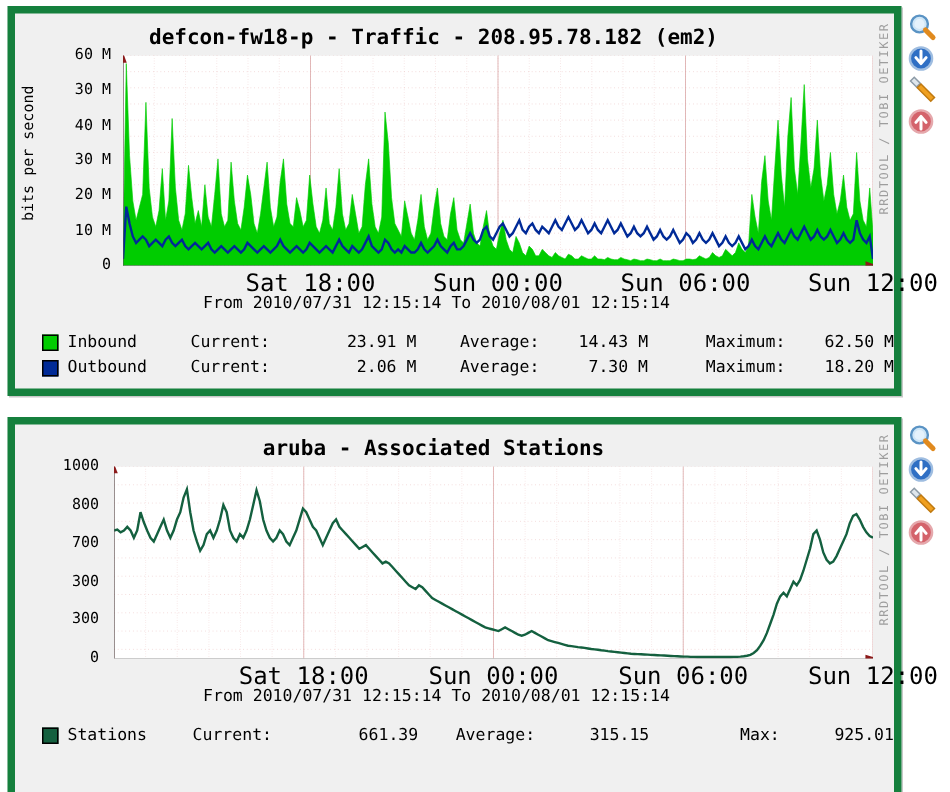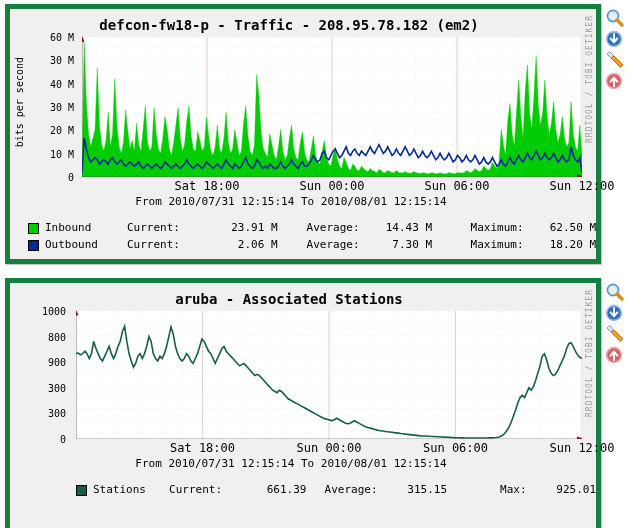--- a/index.html
+++ b/index.html
@@ -78,40 +78,40 @@
     text-align:right;
   }
 
   .plotbox{position:absolute;top:0;bottom:0;}
   .panel.top .plotbox{left:44px;right:12px;}
   .panel.bottom .plotbox{left:46px;right:12px;}
 
   .xlabels{position:absolute;left:0;right:0;height:14px;}
   .xlabel{
     position:absolute;
-    font-size:12px;color:#000;
+    font-size:16px;color:#000;
     transform:translateX(-50%);
     white-space:nowrap;
   }
 
   .range-line{
     position:absolute;
     width:100%;
     text-align:center;
     font-size:11px;
     color:#000;
     white-space:nowrap;
   }
   .panel.top .range-line{top:186px;left:-12px;}
   .panel.bottom .range-line{top:174px;left:-12px;}
 
   
   .legend{position:absolute;left:0;right:0;}
   .panel.top .legend{top:208px;}
-  .panel.bottom .legend{top:196px;margin-left:48px;}
+  .panel.bottom .legend{top:196px;}
 
   .legend-row{
     display:flex;
     align-items:flex-end;
     font-size:11px;
     color:#000;
     height:17px;
     padding-left:18px;
     white-space:pre;
   }
@@ -234,21 +234,21 @@
 
   <div class="panel bottom">
     <div class="panel-inner">
       <div class="chart-title">aruba - Associated Stations</div>
       <div class="watermark">RRDTOOL / TOBI OETIKER</div>
 
       <div class="plot-wrap">
         <div class="ylabels">
             <div class="ylabel" style="top: 0%;">1000</div>
             <div class="ylabel" style="top: 20%; text-align: center;">800</div>
-            <div class="ylabel" style="top: 40%;">900</div>
+            <div class="ylabel" style="top: 40%;">700</div>
             <div class="ylabel" style="top: 60%;">300</div>
             <div class="ylabel" style="top: 80%;">300</div>
             <div class="ylabel" style="top: 100%;">0</div>
           </div>
         <div class="plotbox">
           <svg id="svg-stations" width="100%" height="100%" preserveAspectRatio="none" viewBox="0 0 1000 400">
               <rect x="0" y="0" width="1000" height="400" fill="#ffffff"></rect>
               <line x1="0" y1="0" x2="0" y2="400" stroke="#e8b9b9" stroke-width="1" stroke-dasharray="1,4"></line>
               <line x1="41.666666666666664" y1="0" x2="41.666666666666664" y2="400" stroke="#e8b9b9" stroke-width="1" stroke-dasharray="1,4"></line>
               <line x1="83.33333333333333" y1="0" x2="83.33333333333333" y2="400" stroke="#e8b9b9" stroke-width="1" stroke-dasharray="1,4"></line>

